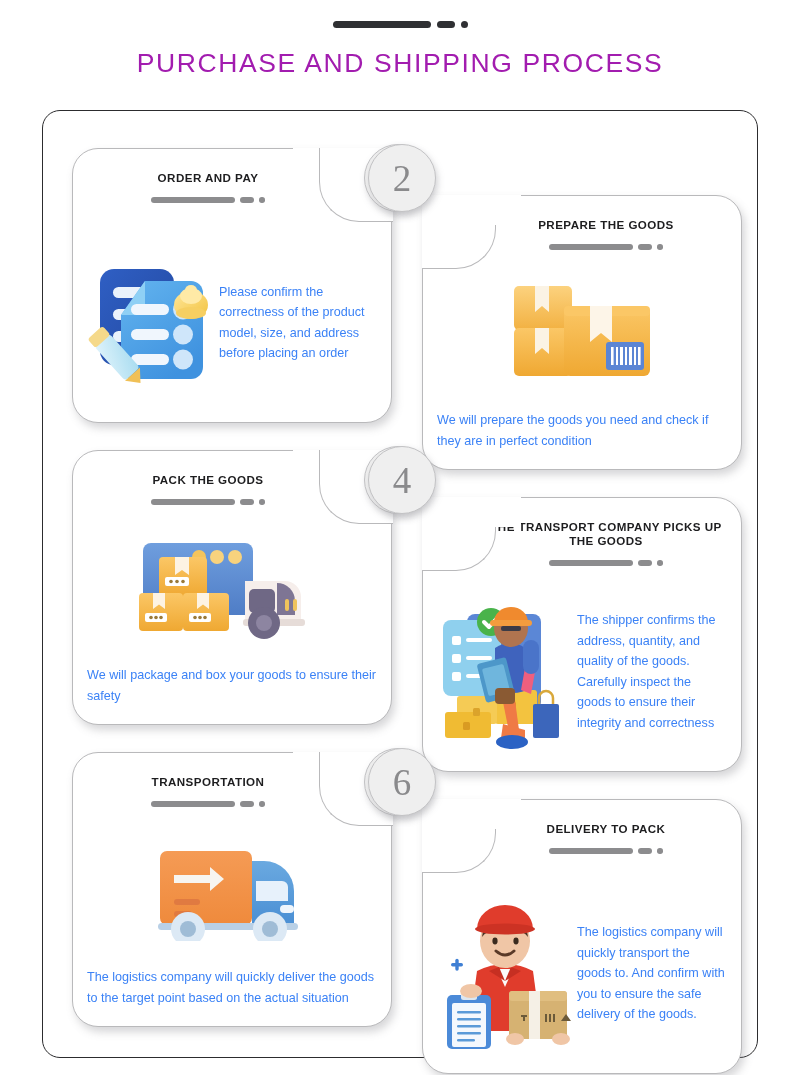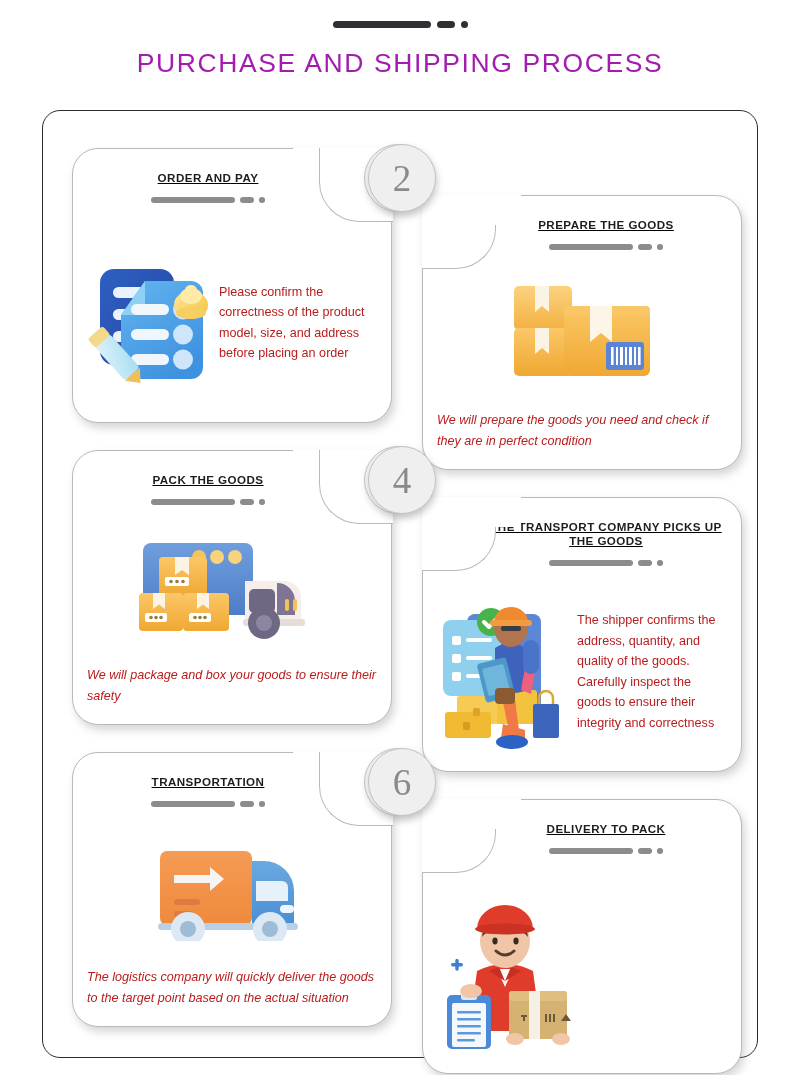--- a/index.html
+++ b/index.html
@@ -129,21 +129,20 @@
     font-family: "Liberation Serif", serif;
     z-index: 5;
   }
   .badge.at-left-card  { left: 310px; }
   .badge.at-right-card { right: 310px; }
 
   
   .card-head {
     padding-top: 22px;
     text-align: center;
-    text-decoration: underline;
   }
   .card.left  .card-head { padding-right: 58px; padding-left: 10px; }
   .card.right .card-head { padding-left: 58px; padding-right: 10px; }
 
   .card-title {
     font-size: 11.6px;
     font-weight: bold;
     letter-spacing: 0.45px;
     color: #1d1d1f;
     line-height: 14px;
@@ -162,33 +161,33 @@
   .card-body {
     position: absolute;
     left: 0; right: 0;
     top: 82px;
     bottom: 8px;
     padding: 0 14px;
   }
   .desc {
     font-size: 12.6px;
     line-height: 20.5px;
-    color: #b91c1c;
+    color: #3b82f6;
     font-weight: 500;
   }
 
   
   .body-side { display: flex; align-items: center; gap: 4px; height: 100%; }
   .body-side .art { flex: 0 0 auto; }
   .body-side .desc { flex: 1 1 auto; }
 
   .body-stack { display: flex; flex-direction: column; align-items: center;
                 justify-content: flex-start; height: 100%; }
   .body-stack .art { margin-top: 2px; }
-  .body-stack .desc { align-self: stretch; margin-top: auto; padding-bottom: 10px; font-style: italic; }
+  .body-stack .desc { align-self: stretch; margin-top: auto; padding-bottom: 10px; }
 
   .art { position: relative; }
 
   
   svg { display: block; }
 </style>
 </head>
 <body>
 
 <div class="header">
@@ -601,20 +600,21 @@
                 <rect x="20" y="112" width="24" height="2.6" rx="1.3"></rect>
                 <rect x="20" y="119" width="24" height="2.6" rx="1.3"></rect>
                 <rect x="20" y="126" width="24" height="2.6" rx="1.3"></rect>
                 <rect x="20" y="133" width="24" height="2.6" rx="1.3"></rect>
                 <rect x="20" y="140" width="18" height="2.6" rx="1.3"></rect>
               </g>
 
               <ellipse cx="34" cy="92" rx="11" ry="7" fill="#f0c6a6"></ellipse>
             </svg>
           </div>
+          <div class="desc">The logistics company will quickly transport the goods to. And confirm with you to ensure the safe delivery of the goods.</div>
         </div>
       </div>
     </div>
 
     <div class="badge at-right-card">
       <span>6</span>
     </div>
   </div>
 
 </div>

